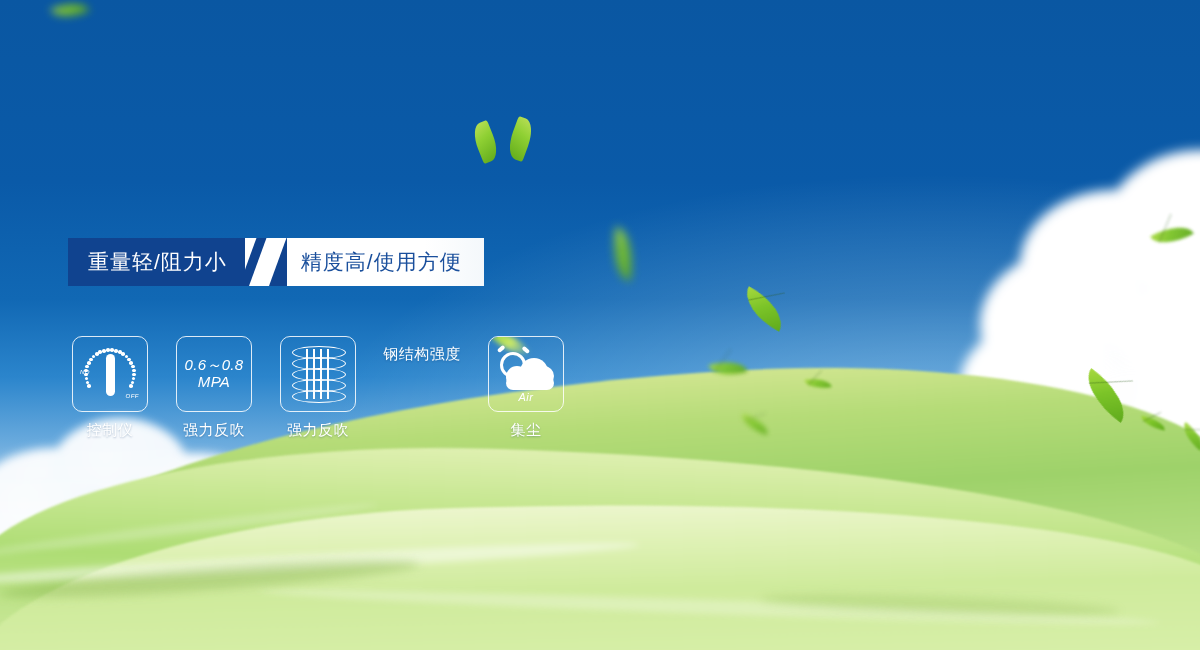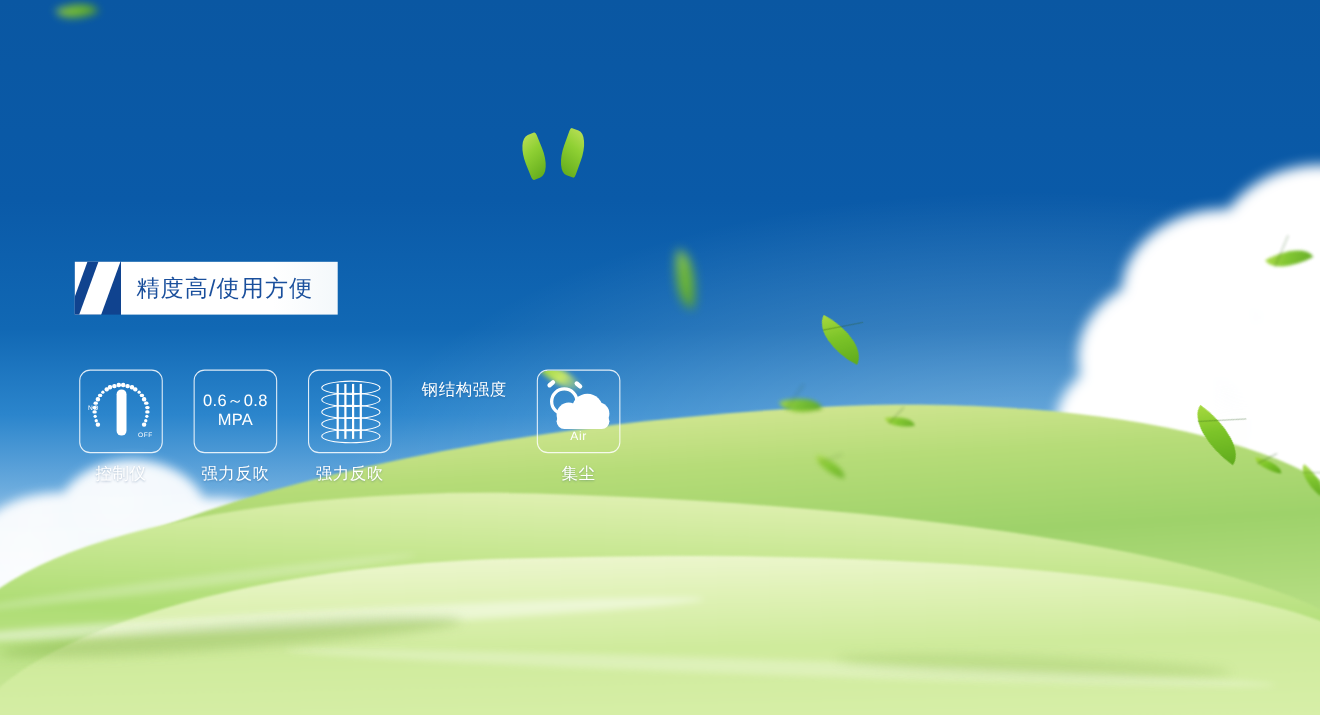--- a/index.html
+++ b/index.html
@@ -197,20 +197,21 @@
   }
   .feat-box{
     width:74px;height:74px;
     border:1.5px solid rgba(255,255,255,0.85);
     border-radius:10px;
     display:flex;
     align-items:center;
     justify-content:center;
     position:relative;
     overflow:hidden;
+    font-style:italic;
   }
   .feat-text{
     color:#ffffff;
     text-align:center;
     font-size:15px;
     line-height:1.12;
     letter-spacing:0.3px;
   }
   .feat-label{
     margin-top:9px;
@@ -359,20 +360,21 @@
 
   <div class="leaf" style="left:1152px;top:226px;width:40px;height:18px;transform:rotate(-28deg);filter:blur(1.4px);opacity:0.95;"></div>
 
   <div class="leaf" style="left:1178px;top:430px;width:30px;height:13px;transform:rotate(40deg);filter:blur(1.2px);opacity:0.9;"></div>
 
   <div class="sprout" style="left:476px;top:122px;width:19px;height:40px;transform:rotate(-22deg);"></div>
   <div class="sprout" style="left:511px;top:118px;width:19px;height:42px;transform:rotate(20deg) scaleX(-1);"></div>
 
 
   <div class="subtitle-bar">
+    <div class="sub-left">重量轻/阻力小</div>
     <div class="sub-slash"></div>
     <div class="sub-right">精度高/使用方便</div>
   </div>
 
   <div class="features">
 
     <div class="feature">
       <div class="feat-box">
         <div class="gauge">
           <div class="gauge-needle"></div>

